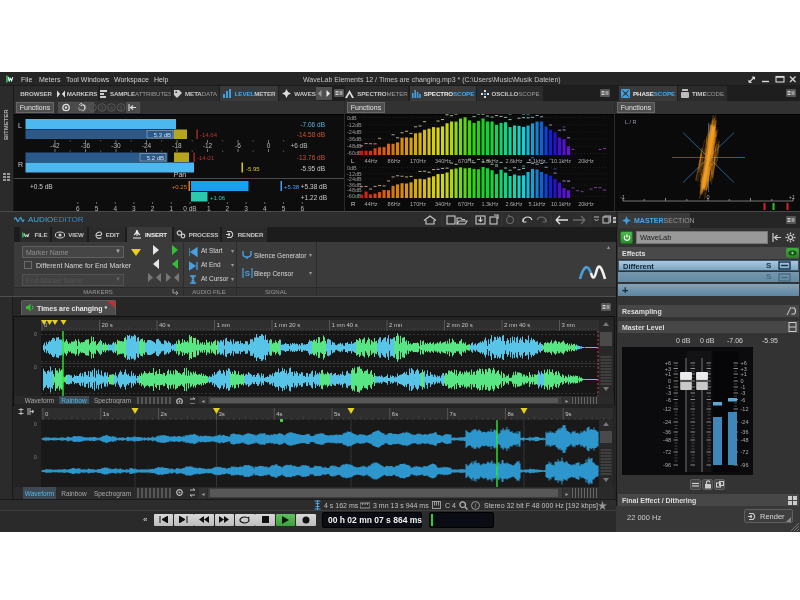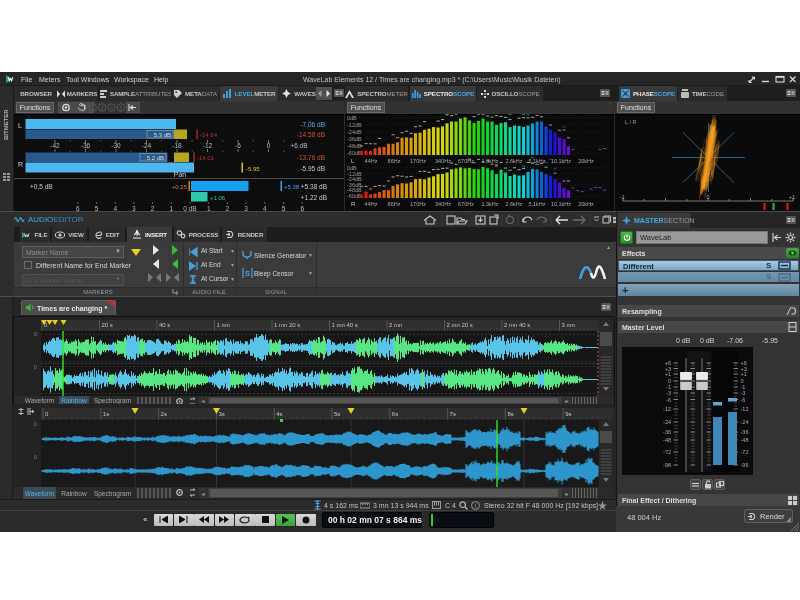--- a/index.html
+++ b/index.html
@@ -1166,21 +1166,21 @@
       <div style="position:absolute;left:622px;top:497px;font-size:7px;color:#dddddd;font-weight:bold;white-space:nowrap;line-height:1;">Final Effect / Dithering</div>
       <svg style="position:absolute;left:788px;top:496px" width="9" height="9" viewBox="0 0 9 9">
         <g fill="#ccc">
           <rect x="0" y="0" width="4" height="4"></rect>
           <rect x="5" y="0" width="4" height="4"></rect>
           <rect x="0" y="5" width="4" height="4"></rect>
           <rect x="5" y="5" width="4" height="4"></rect>
         </g>
       </svg>
       <div style="position:absolute;left:616px;top:506px;width:184px;height:26px;background:#383838"></div>
-      <div style="position:absolute;left:627px;top:514px;font-size:7.5px;color:#cccccc;font-weight:normal;white-space:nowrap;line-height:1;">48 004 Hz</div>
+      <div style="position:absolute;left:627px;top:514px;font-size:7.5px;color:#cccccc;font-weight:normal;white-space:nowrap;line-height:1;">22 000 Hz</div>
       <div style="position:absolute;left:744px;top:509px;width:49px;height:14px;background:#3f3f3f;border:1px solid #5e5e5e;border-radius:2px"></div>
       <svg style="position:absolute;left:748px;top:512px" width="9" height="9" viewBox="0 0 9 9">
         <path d="M1 1.5 H5 Q8.5 4.5 5 7.5 H1 M0 4.5 H4 M4 4.5 l-1.5 -1.5 M4 4.5 l-1.5 1.5" stroke="#ccc" stroke-width="1.1" fill="none"></path>
       </svg>
       <div style="position:absolute;left:760px;top:513px;font-size:7.5px;color:#d8d8d8;font-weight:normal;white-space:nowrap;line-height:1;">Render</div>
       <svg style="position:absolute;left:786px;top:517px" width="5" height="5" viewBox="0 0 5 5">
         <path d="M5 0 V5 H0 Z" fill="#888"></path>
       </svg>
       <svg style="position:absolute;left:791px;top:523px" width="8" height="8" viewBox="0 0 8 8">
         <g stroke="#777" stroke-width="1">

